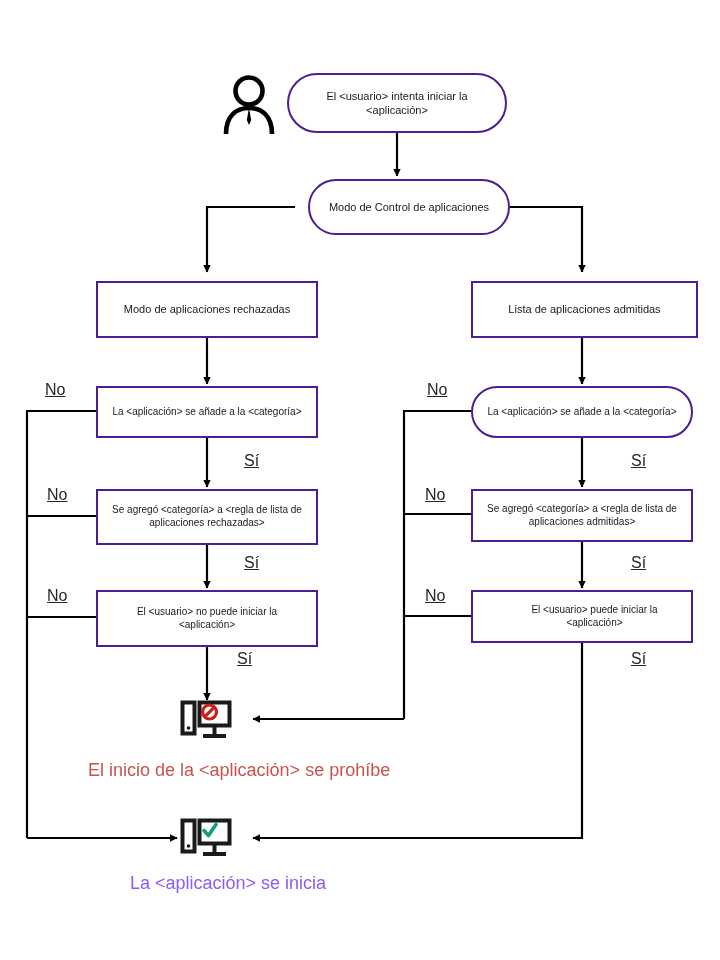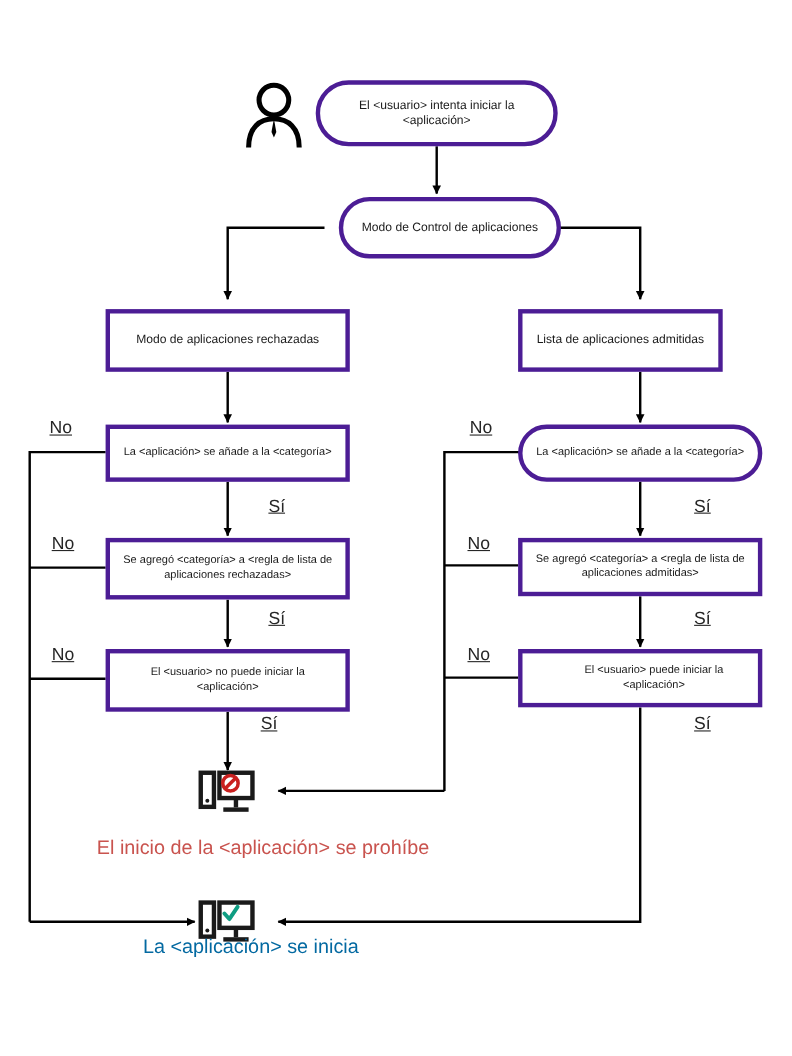--- a/index.html
+++ b/index.html
@@ -14,21 +14,21 @@
     height:960px;
     overflow:hidden;
     background:#ffffff;
   }
   #wires{position:absolute;left:0;top:0;width:720px;height:960px;}
 
   
   .node{
     position:absolute;
     box-sizing:border-box;
-    border:4px solid #4c1d95;
+    border:2px solid #4c1d95;
     background:#fff;
     display:flex;
     align-items:center;
     justify-content:center;
     text-align:center;
     line-height:1.28;
     padding:2px 8px;
   }
   .node.rect{border-radius:0;}
   .node.round{border-radius:999px;}
@@ -116,21 +116,21 @@
   </div>
 
   <div class="node round fs-md" style="left:308px;top:179px;width:202px;height:56px;">
     <span class="txt">Modo de Control de aplicaciones</span>
   </div>
 
   <div class="node rect fs-md" style="left:96px;top:281px;width:222px;height:57px;">
     <span class="txt">Modo de aplicaciones rechazadas</span>
   </div>
 
-  <div class="node rect fs-md" style="left:471px;top:281px;width:186px;height:57px;">
+  <div class="node rect fs-md" style="left:471px;top:281px;width:227px;height:57px;">
     <span class="txt">Lista de aplicaciones admitidas</span>
   </div>
 
   <div class="node rect fs-sm" style="left:96px;top:386px;width:222px;height:52px;">
     <span class="txt">La &lt;aplicación&gt; se añade a la &lt;categoría&gt;</span>
   </div>
 
   <div class="node round fs-sm" style="left:471px;top:386px;width:222px;height:52px;">
     <span class="txt">La &lt;aplicación&gt; se añade a la &lt;categoría&gt;</span>
   </div>
@@ -186,15 +186,15 @@
   <div class="caption" style="left:88px;top:760px;color:#c9534e;">El inicio de la &lt;aplicación&gt; se prohíbe</div>
 
   <svg class="termicon" style="left:180px;top:818px;" width="52" height="44" viewBox="0 0 52 44">
     <rect x="2.5" y="2.5" width="12" height="31" fill="none" stroke="#1a1a1a" stroke-width="4"></rect>
     <circle cx="8.5" cy="28" r="1.8" fill="#1a1a1a"></circle>
     <rect x="19.5" y="2.5" width="30" height="23" fill="none" stroke="#1a1a1a" stroke-width="4"></rect>
     <rect x="32.5" y="27" width="4" height="7" fill="#1a1a1a"></rect>
     <rect x="23" y="34" width="23" height="4" fill="#1a1a1a"></rect>
     <path d="M24,12.5 L28.5,17.5 L36,6.5" fill="none" stroke="#0f9d82" stroke-width="3.6" stroke-linecap="round" stroke-linejoin="round"></path>
   </svg>
-  <div class="caption" style="left:130px;top:850px;color:#0369a1;">La &lt;aplicación&gt; se inicia</div>
+  <div class="caption" style="left:130px;top:873px;color:#8b5cf6;">La &lt;aplicación&gt; se inicia</div>
 
 </div>
 
 </body></html>

